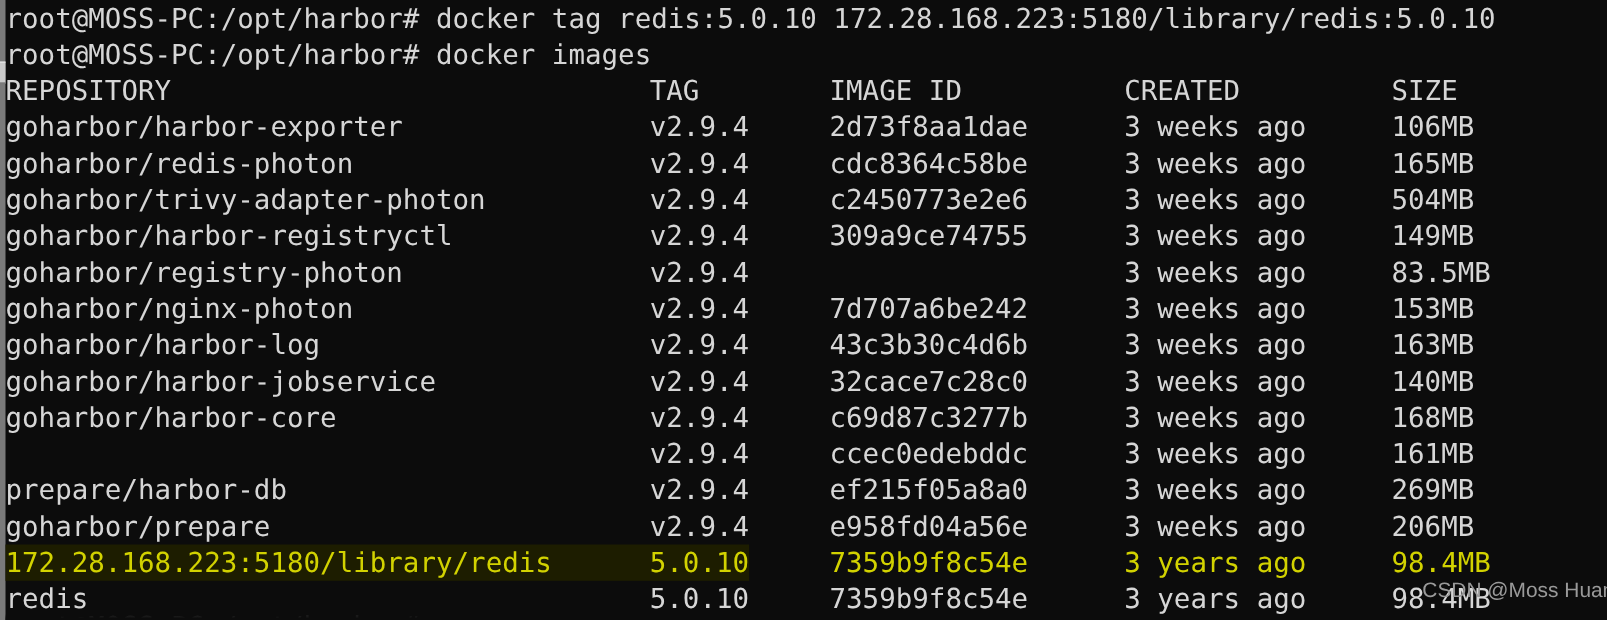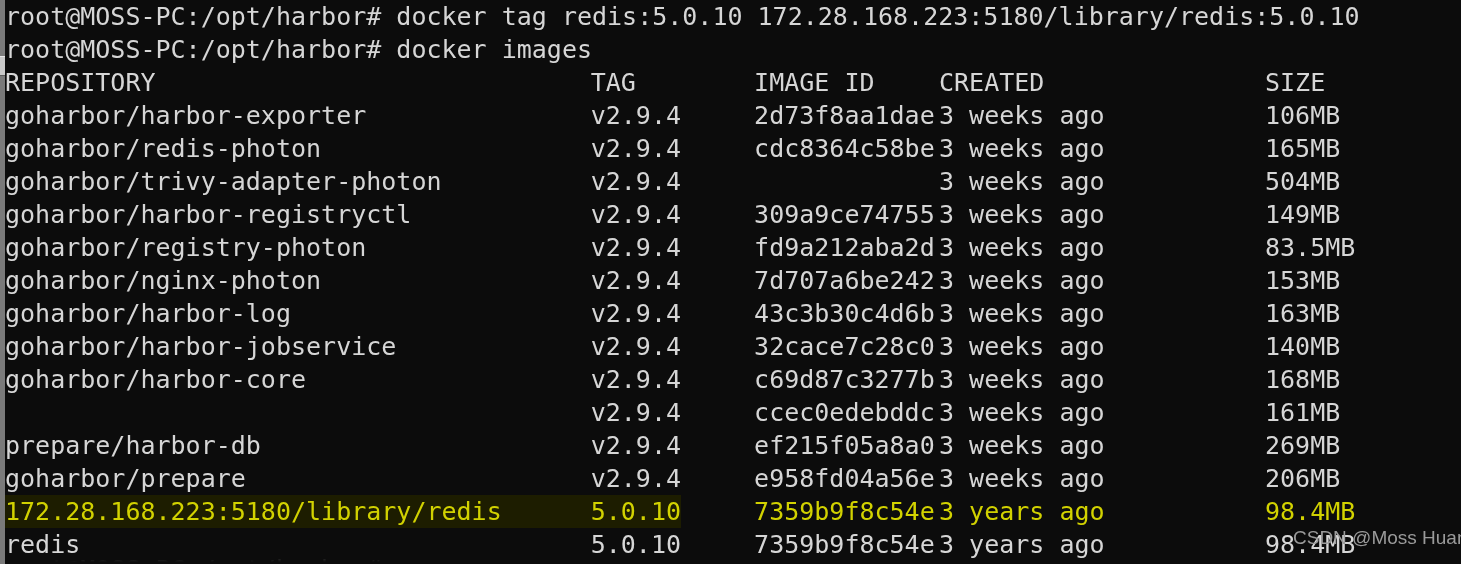--- a/index.html
+++ b/index.html
@@ -71,21 +71,21 @@
     background: #1d1d00;
   }
   .row-highlight .seg {
     color: #d2d200;
     text-align: right;
   }
   
   .c0  { left: 0px; }
   .c43 { left: 585.7px; }
   .c55 { left: 749.1px; }
-  .c72 { left: 934px; }
+  .c72 { left: 1017px; }
   .c89 { left: 1260px; }
 
   #watermark {
     position: absolute;
     left: 1293px;
     top: 527px;
     font-family: "Liberation Sans", "DejaVu Sans", sans-serif;
     font-size: 19px;
     color: #9a9a9a;
     white-space: pre;
@@ -133,23 +133,23 @@
       <span class="seg c0">REPOSITORY</span>
       <span class="seg c43">TAG</span>
       <span class="seg c55">IMAGE ID</span>
       <span class="seg c72">CREATED</span>
       <span class="seg c89">SIZE</span>
     </div>
 
     <div id="rows">
         <div class="line row-normal"><span class="seg c0">goharbor/harbor-exporter</span><span class="seg c43">v2.9.4</span><span class="seg c55">2d73f8aa1dae</span><span class="seg c72">3 weeks ago</span><span class="seg c89">106MB</span></div>
         <div class="line row-normal"><span class="seg c0">goharbor/redis-photon</span><span class="seg c43">v2.9.4</span><span class="seg c55">cdc8364c58be</span><span class="seg c72">3 weeks ago</span><span class="seg c89">165MB</span></div>
-        <div class="line row-normal"><span class="seg c0">goharbor/trivy-adapter-photon</span><span class="seg c43">v2.9.4</span><span class="seg c72">3 weeks ago</span><span class="seg c89">504MB</span></div>
+        <div class="line row-normal"><span class="seg c0">goharbor/trivy-adapter-photon</span><span class="seg c43">v2.9.4</span><span class="seg c55">c2450773e2e6</span><span class="seg c72">3 weeks ago</span><span class="seg c89">504MB</span></div>
         <div class="line row-normal"><span class="seg c0">goharbor/harbor-registryctl</span><span class="seg c43">v2.9.4</span><span class="seg c55">309a9ce74755</span><span class="seg c72">3 weeks ago</span><span class="seg c89">149MB</span></div>
-        <div class="line row-normal"><span class="seg c0">goharbor/registry-photon</span><span class="seg c43">v2.9.4</span><span class="seg c55">fd9a212aba2d</span><span class="seg c72">3 weeks ago</span><span class="seg c89">83.5MB</span></div>
+        <div class="line row-normal"><span class="seg c0">goharbor/registry-photon</span><span class="seg c43">v2.9.4</span><span class="seg c72">3 weeks ago</span><span class="seg c89">83.5MB</span></div>
         <div class="line row-normal"><span class="seg c0">goharbor/nginx-photon</span><span class="seg c43">v2.9.4</span><span class="seg c55">7d707a6be242</span><span class="seg c72">3 weeks ago</span><span class="seg c89">153MB</span></div>
         <div class="line row-normal"><span class="seg c0">goharbor/harbor-log</span><span class="seg c43">v2.9.4</span><span class="seg c55">43c3b30c4d6b</span><span class="seg c72">3 weeks ago</span><span class="seg c89">163MB</span></div>
         <div class="line row-normal"><span class="seg c0">goharbor/harbor-jobservice</span><span class="seg c43">v2.9.4</span><span class="seg c55">32cace7c28c0</span><span class="seg c72">3 weeks ago</span><span class="seg c89">140MB</span></div>
         <div class="line row-normal"><span class="seg c0">goharbor/harbor-core</span><span class="seg c43">v2.9.4</span><span class="seg c55">c69d87c3277b</span><span class="seg c72">3 weeks ago</span><span class="seg c89">168MB</span></div>
         <div class="line row-normal"><span class="seg c43">v2.9.4</span><span class="seg c55">ccec0edebddc</span><span class="seg c72">3 weeks ago</span><span class="seg c89">161MB</span></div>
         <div class="line row-normal"><span class="seg c0">prepare/harbor-db</span><span class="seg c43">v2.9.4</span><span class="seg c55">ef215f05a8a0</span><span class="seg c72">3 weeks ago</span><span class="seg c89">269MB</span></div>
         <div class="line row-normal"><span class="seg c0">goharbor/prepare</span><span class="seg c43">v2.9.4</span><span class="seg c55">e958fd04a56e</span><span class="seg c72">3 weeks ago</span><span class="seg c89">206MB</span></div>
         <div class="line row-highlight"><div class="hl-bg" style="width: 676px;"></div><span class="seg c0">172.28.168.223:5180/library/redis</span><span class="seg c43">5.0.10</span><span class="seg c55">7359b9f8c54e</span><span class="seg c72">3 years ago</span><span class="seg c89">98.4MB</span></div>
         <div class="line row-normal"><span class="seg c0">redis</span><span class="seg c43">5.0.10</span><span class="seg c55">7359b9f8c54e</span><span class="seg c72">3 years ago</span><span class="seg c89">98.4MB</span></div>
       </div>

